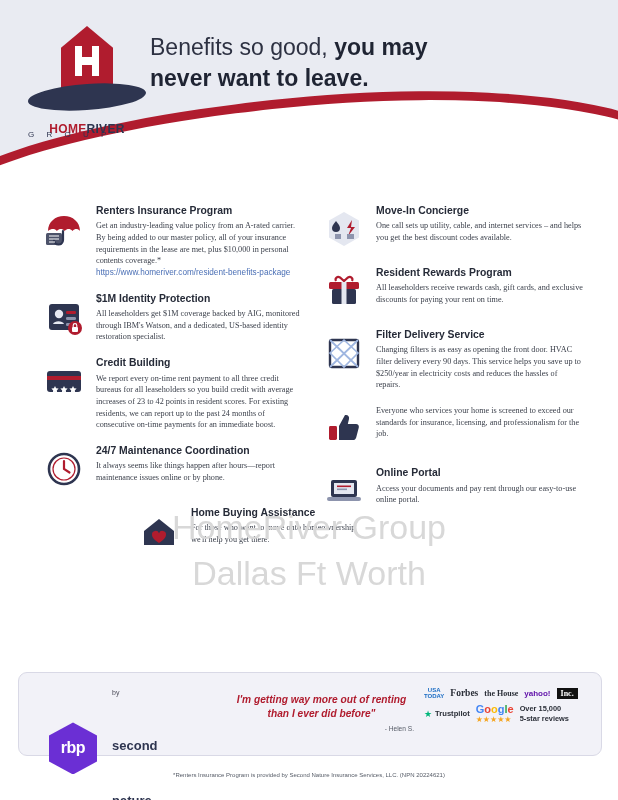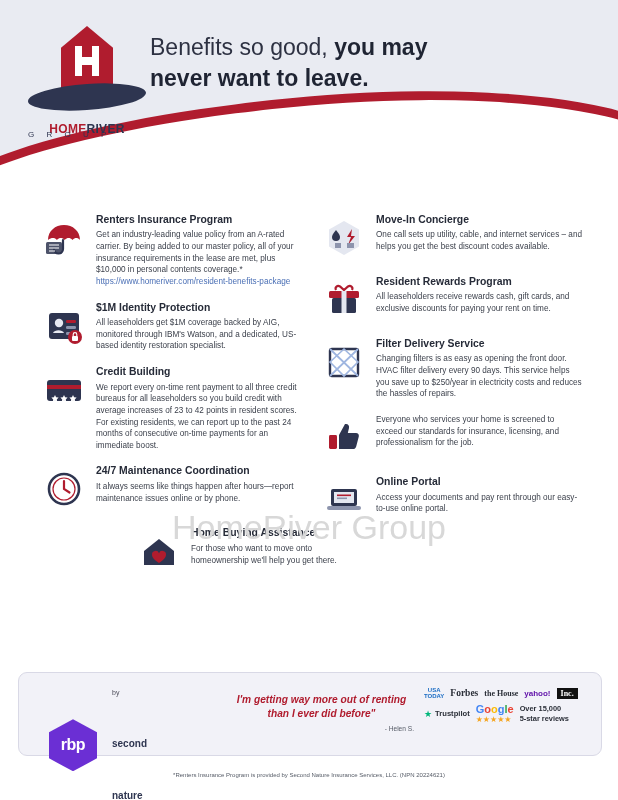--- a/index.html
+++ b/index.html
@@ -153,41 +153,41 @@
     width: 265px;
   }
   .col-left { left: 38px; }
   .col-right { left: 318px; }
 
   .feature {
     position: relative;
     margin-bottom: 14px;
     padding-left: 58px;
     min-height: 48px;
-    margin-top: 9px;
   }
   .feature-icon {
     position: absolute;
     left: 4px;
     top: 2px;
     width: 44px;
     height: 44px;
   }
   .feature-title {
     font-size: 10.4px;
     font-weight: 700;
     color: #262b38;
     margin: 0 0 3px 0;
     line-height: 1.2;
   }
   .feature-body {
     font-size: 8.2px;
     line-height: 1.42;
     color: #3a3f4a;
     margin: 0;
+    font-family: Liberation Serif, serif;
   }
   .feature-link {
     font-size: 8.2px;
     line-height: 1.42;
     color: #4a6fb5;
     text-decoration: none;
     display: block;
     word-break: break-all;
   }
 
@@ -225,21 +225,21 @@
     font-size: 16px;
     font-weight: 700;
     letter-spacing: -0.5px;
   }
   .rbp-by {
     font-size: 7px;
     color: #4d4d5a;
     line-height: 1.1;
   }
   .rbp-second {
-    font-size: 10px;
+    font-size: 13px;
     font-weight: 700;
     color: #2e3550;
     line-height: 1.05;
     margin-top: 42px;
   }
   .quote {
     position: absolute;
     left: 210px;
     top: 20px;
     width: 185px;
@@ -320,20 +320,21 @@
   </div>
 
   <div class="header-title">
     <span>Benefits so good, </span><b>you may</b><br>
     <b>never want to leave.</b>
   </div>
 </div>
 
 <div class="watermark">
   <div>HomeRiver Group</div>
+  <div>Dallas Ft Worth</div>
 </div>
 
 <div class="content">
 
   <div class="col col-left">
 
     <div class="feature">
       <div class="feature-icon">
         <svg viewBox="0 0 44 44" width="44" height="44">
           <path d="M6 24c0-9 7.2-15 16-15s16 6 16 15c-2.5-2.6-5-2.6-7.5 0-2.6-2.6-5.2-2.6-7.8 0-2.6-2.6-5.2-2.6-7.8 0C12.6 21.4 9.6 21.4 6 24z" fill="#b01c2e"></path>

